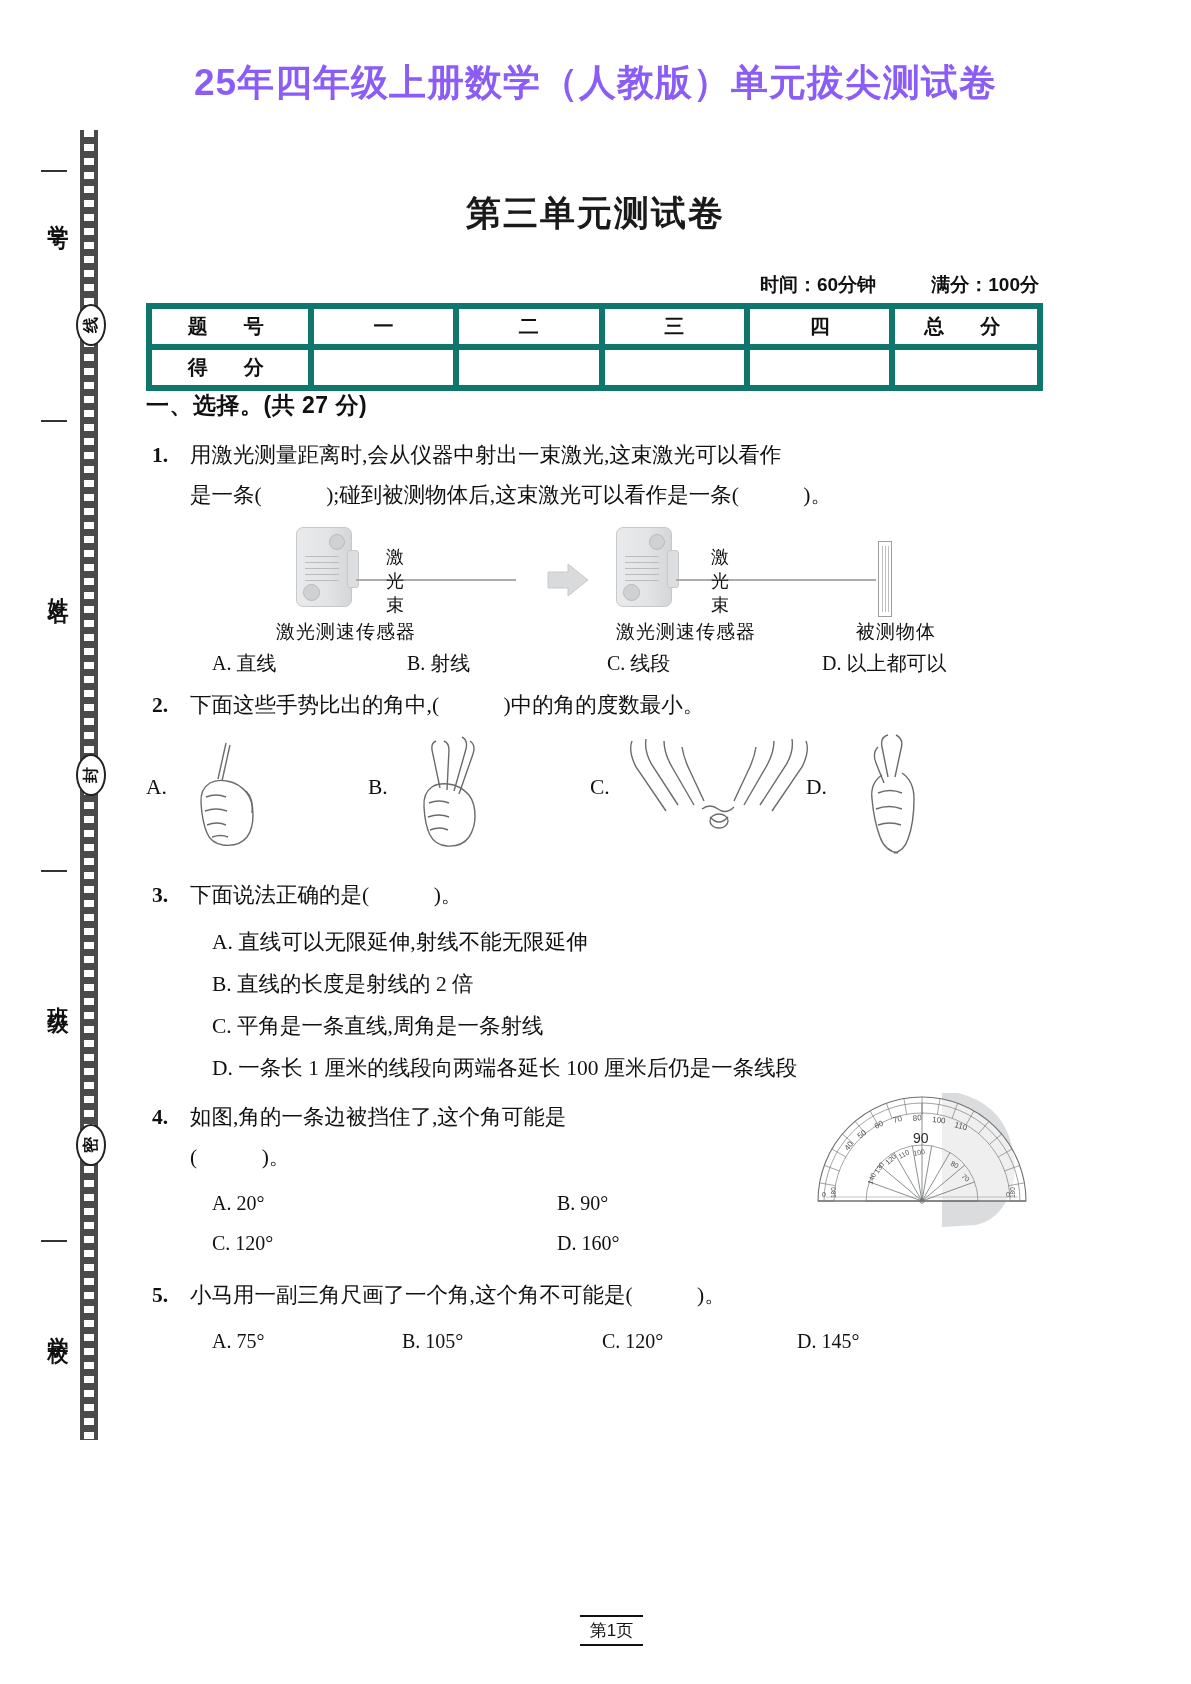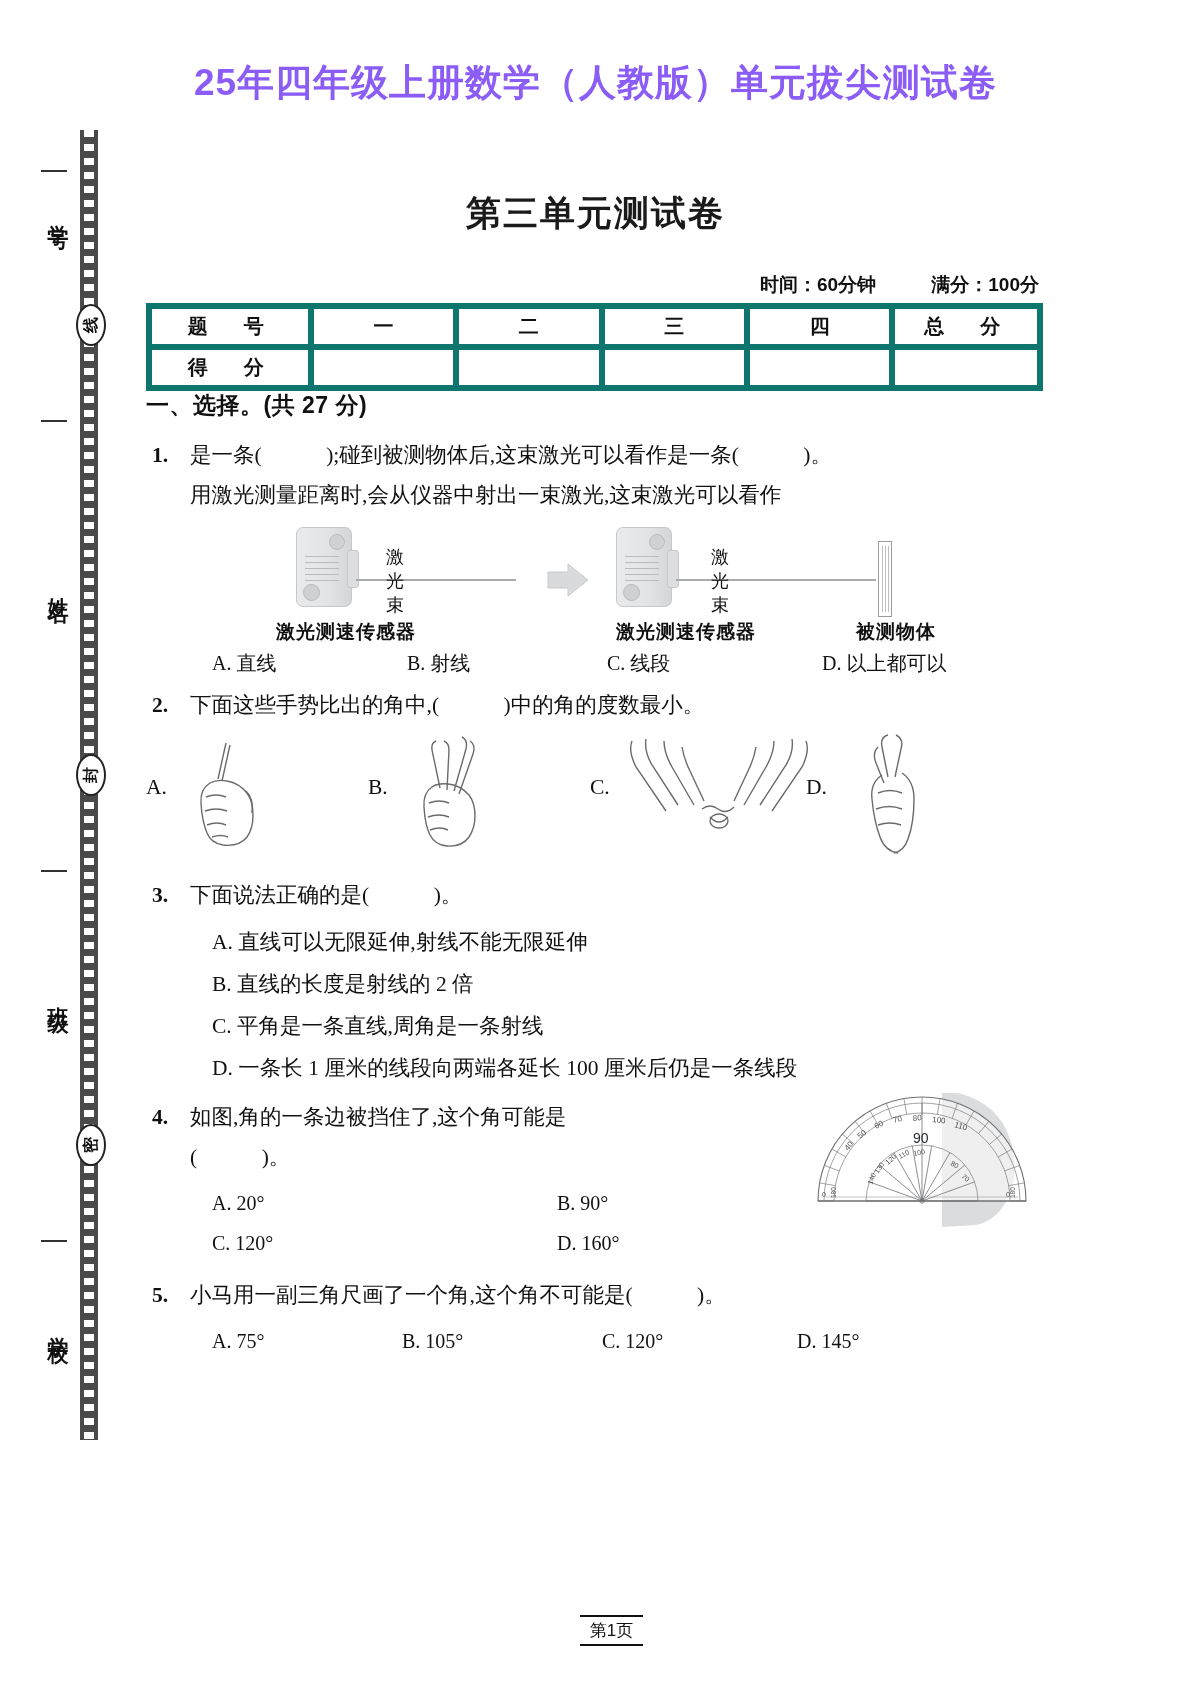--- a/index.html
+++ b/index.html
@@ -93,21 +93,21 @@
     background:#cfd1d3;border:1px solid #b9bbbd;}
   .sensor .lines{position:absolute;left:8px;top:28px;width:34px;}
   .sensor .lines i{display:block;height:1px;background:#b9bbbd;margin-bottom:5px;}
   .sensor .tab{position:absolute;right:-8px;top:22px;width:10px;height:36px;border-radius:3px;
     background:#dcdee0;border:1px solid #c6c8ca;}
   .beam{position:absolute;height:2px;background:#a9abad;top:52px;}
   .beam-label{position:absolute;top:18px;font-size:18px;letter-spacing:2px;color:#111;}
   .arrow-mid{position:absolute;top:40px;width:44px;height:38px;}
   .target-obj{position:absolute;width:12px;height:74px;border:1px solid #9a9c9e;background:#fff;top:14px;}
   .target-obj i{position:absolute;top:4px;width:1px;height:66px;background:#bcbec0;}
-  .fig-caption{position:absolute;font-size:19px;letter-spacing:1px;color:#111;font-weight:bold;}
+  .fig-caption{position:absolute;font-size:19px;letter-spacing:1px;color:#111;}
 
   
   .hands-row{position:relative;height:130px;margin:4px 0 10px 0;padding-left:30px;}
   .hand-item{position:absolute;top:0;}
   .hand-item .lbl{position:absolute;left:0;top:44px;font-size:21.5px;}
   .hand-item svg{position:absolute;left:34px;top:0;}
 
   
   .protractor-wrap{position:absolute;right:-10px;top:-12px;width:248px;height:150px;}
 
@@ -167,22 +167,22 @@
   <div class="side-rule" style="top:1110px;"></div>
   <div class="side-label" style="top:1190px;">学 校</div>
 </div>
 
 <div class="content">
 
   <div class="sec-head">一、选择。(共 27 分)</div>
 
   <div class="q">
     <span class="qnum">1.</span>
+    <span class="qtext">用激光测量距离时,会从仪器中射出一束激光,这束激光可以看作</span>
     <span class="qtext">是一条(　　　);碰到被测物体后,这束激光可以看作是一条(　　　)。</span>
-    <span class="qtext">用激光测量距离时,会从仪器中射出一束激光,这束激光可以看作</span>
   </div>
 
   <div class="laser-fig">
 
     <div class="laser-group" style="left:150px;">
       <div class="sensor" style="left:0;top:0;">
         <div class="knob"></div>
         <div class="knob2"></div>
         <div class="lines">
             <i></i>

